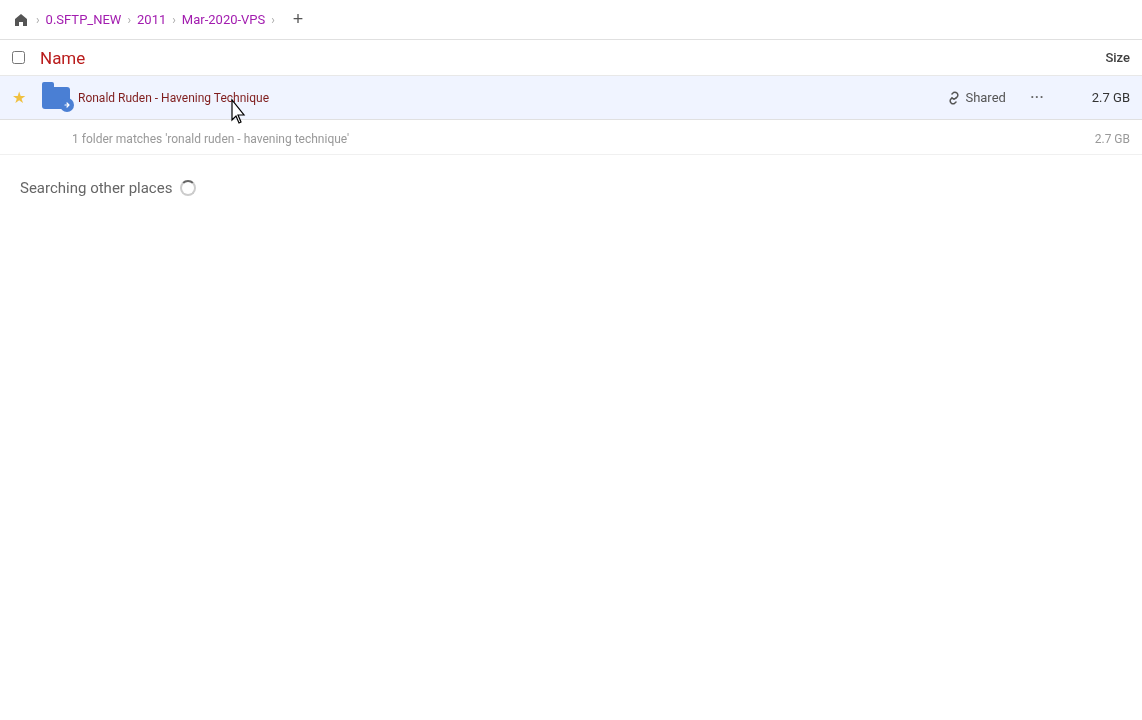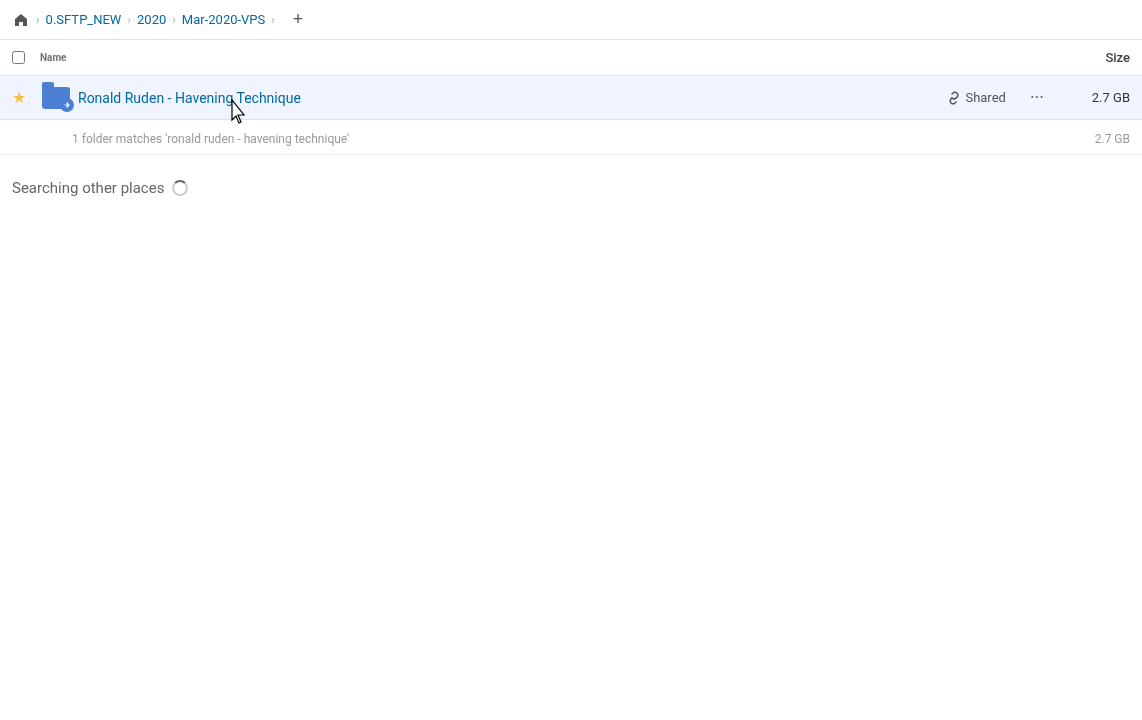--- a/index.html
+++ b/index.html
@@ -23,21 +23,21 @@
       align-items: center;
       padding: 8px 12px;
       border-bottom: 1px solid #e0e0e0;
       height: 40px;
       gap: 4px;
     }
     .breadcrumb-item {
       display: flex;
       align-items: center;
       gap: 4px;
-      color: #0369a1;
+      color: #a21caf;
       font-size: 13px;
       cursor: pointer;
     }
     .breadcrumb-separator {
       color: #aaa;
       font-size: 12px;
       margin: 0 2px;
     }
     .home-icon {
       width: 18px;
@@ -69,23 +69,23 @@
       border-bottom: 1px solid #e8e8e8;
       height: 36px;
     }
     .col-checkbox {
       width: 28px;
       display: flex;
       align-items: center;
     }
     .col-name {
       flex: 1;
-      font-size: 10px;
-      color: #737373;
-      font-weight: 700;
+      font-size: 17px;
+      color: #b91c1c;
+      font-weight: 400;
     }
     .col-size {
       width: 80px;
       text-align: right;
       font-size: 13px;
       color: #404040;
       font-weight: 500;
     }
 
     
@@ -140,22 +140,22 @@
       background: #4a7fd4;
       border-radius: 50%;
       display: flex;
       align-items: center;
       justify-content: center;
       font-size: 8px;
       color: white;
     }
     .file-name {
       flex: 1;
-      font-size: 14px;
-      color: #0369a1;
+      font-size: 12px;
+      color: #7f1d1d;
       cursor: pointer;
     }
     .file-actions {
       display: flex;
       align-items: center;
       gap: 12px;
     }
     .shared-btn {
       display: flex;
       align-items: center;
@@ -196,21 +196,21 @@
       width: 80px;
       text-align: right;
       font-size: 12px;
       color: #999;
     }
 
     
     .section-searching {
       display: flex;
       align-items: center;
-      padding: 24px 12px 12px 12px;
+      padding: 24px 12px 12px 20px;
       gap: 8px;
     }
     .section-title {
       font-size: 15px;
       color: #666;
       font-weight: 400;
     }
     .spinner {
       width: 16px;
       height: 16px;
@@ -244,21 +244,21 @@
         <path d="M8 2L2 7v7h4v-4h4v4h4V7L8 2z" fill="#555"></path>
       </svg>
     </span>
   </div>
   <span class="breadcrumb-separator">›</span>
   <div class="breadcrumb-item">
     <span>0.SFTP_NEW</span>
   </div>
   <span class="breadcrumb-separator">›</span>
   <div class="breadcrumb-item">
-    <span>2020</span>
+    <span>2011</span>
   </div>
   <span class="breadcrumb-separator">›</span>
   <div class="breadcrumb-item">
     <span>Mar-2020-VPS</span>
   </div>
   <span class="breadcrumb-separator">›</span>
   <button class="add-tab-btn">+</button>
 </div>
 
 <div class="col-headers">

